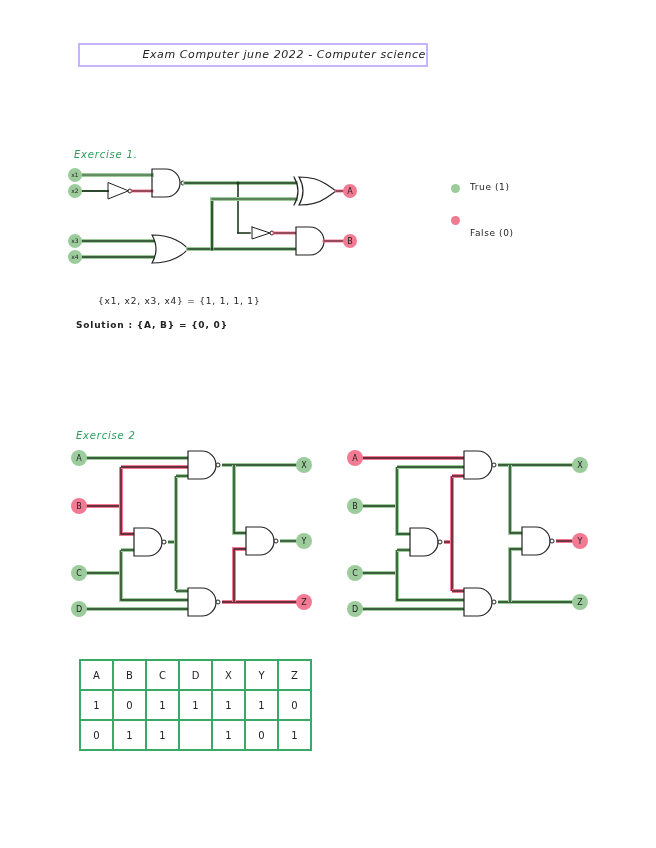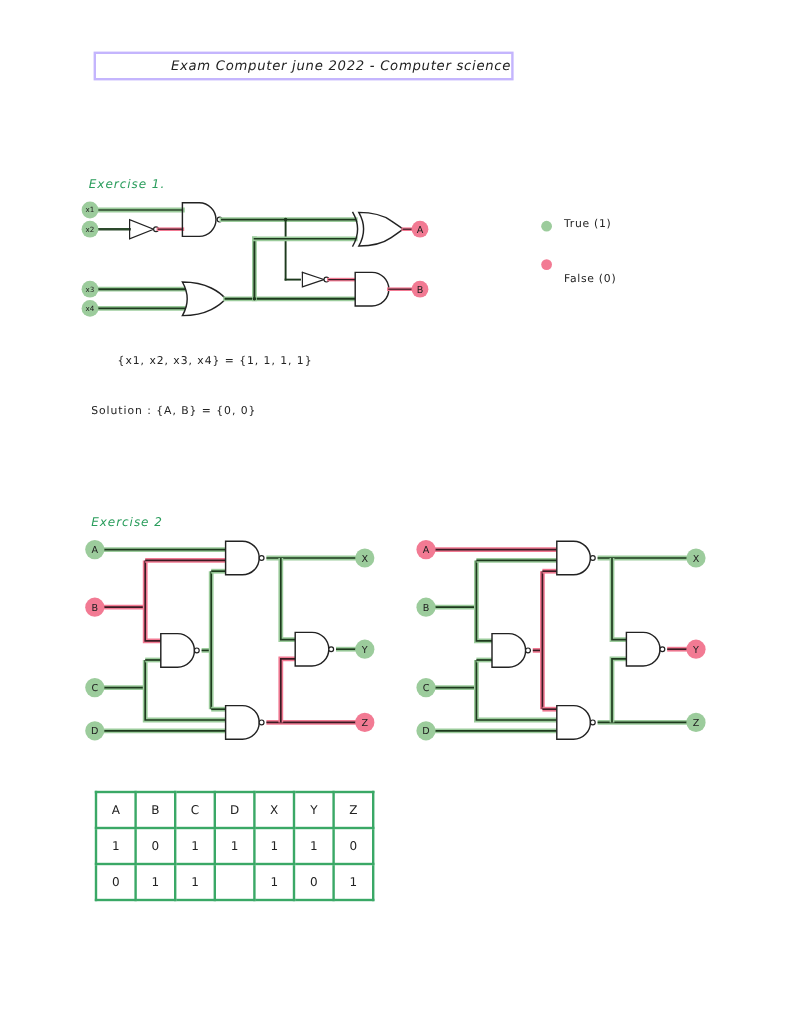--- a/index.html
+++ b/index.html
@@ -93,21 +93,21 @@
     <text x="350" y="244" font-size="8">B</text>
   </g>
 </svg>
 
 <div class="abs legend-dot" style="left:451px; top:184px; background:#9ccc9c;"></div>
 <div class="abs legend-label" style="left:470px; top:182px;">True (1)</div>
 <div class="abs legend-dot" style="left:451px; top:216px; background:#f27a93;"></div>
 <div class="abs legend-label" style="left:470px; top:214px;margin-top:14px;">False (0)</div>
 
 <div class="abs txt" style="left:74px; top:296px;margin-left:24px;">{x1, x2, x3, x4} = {1, 1, 1, 1}</div>
-<div class="abs txt" style="left:76px; top:338px;">Solution : {A, B} = {0, 0}</div>
+<div class="abs txt" style="left:76px; top:320px;font-weight:bold;">Solution : {A, B} = {0, 0}</div>
 
 <div class="abs heading" style="left:76px; top:398px;">Exercise 2</div>
 
 <svg class="abs" style="left:0; top:0;" width="656" height="848" id="ex2svg">
   <defs>
     <g id="nand">
       <path d="M0,0 L14,0 A14,14 0 0 1 14,28 L0,28 Z" stroke="#222" stroke-width="1.2" fill="#fff"></path>
       <circle cx="30" cy="14" r="2" stroke="#222" stroke-width="1" fill="#fff"></circle>
     </g>
   </defs>

